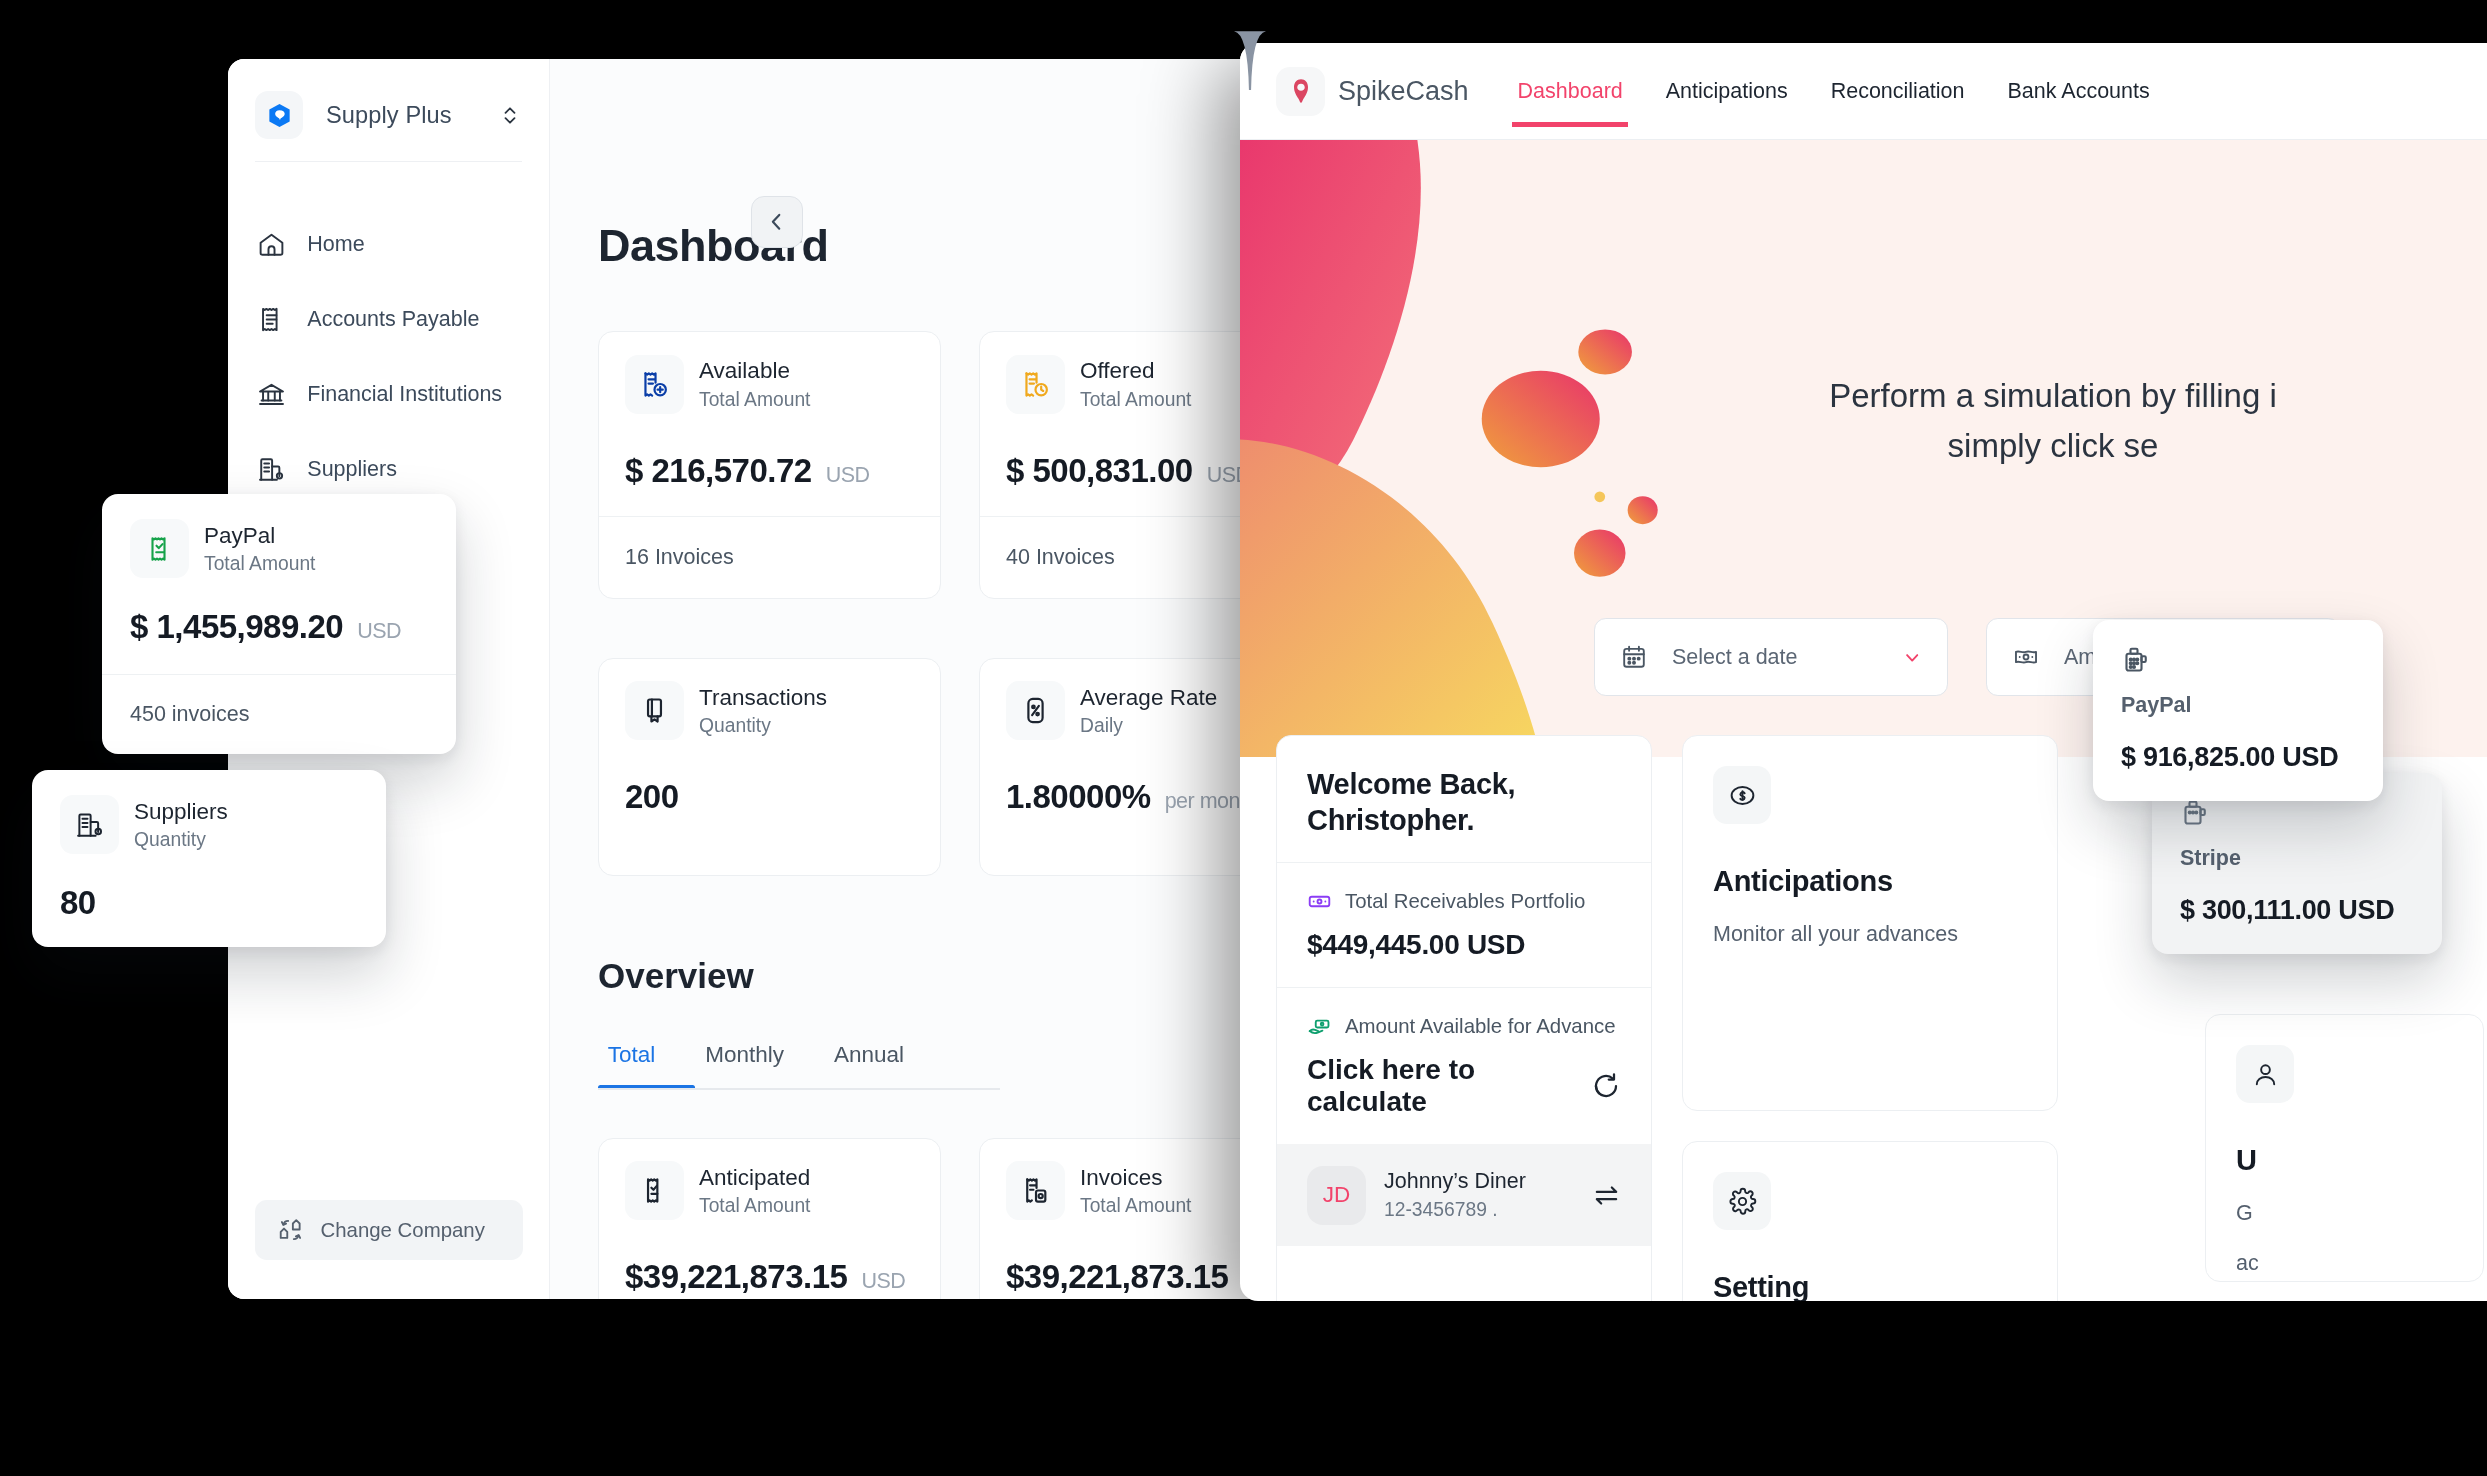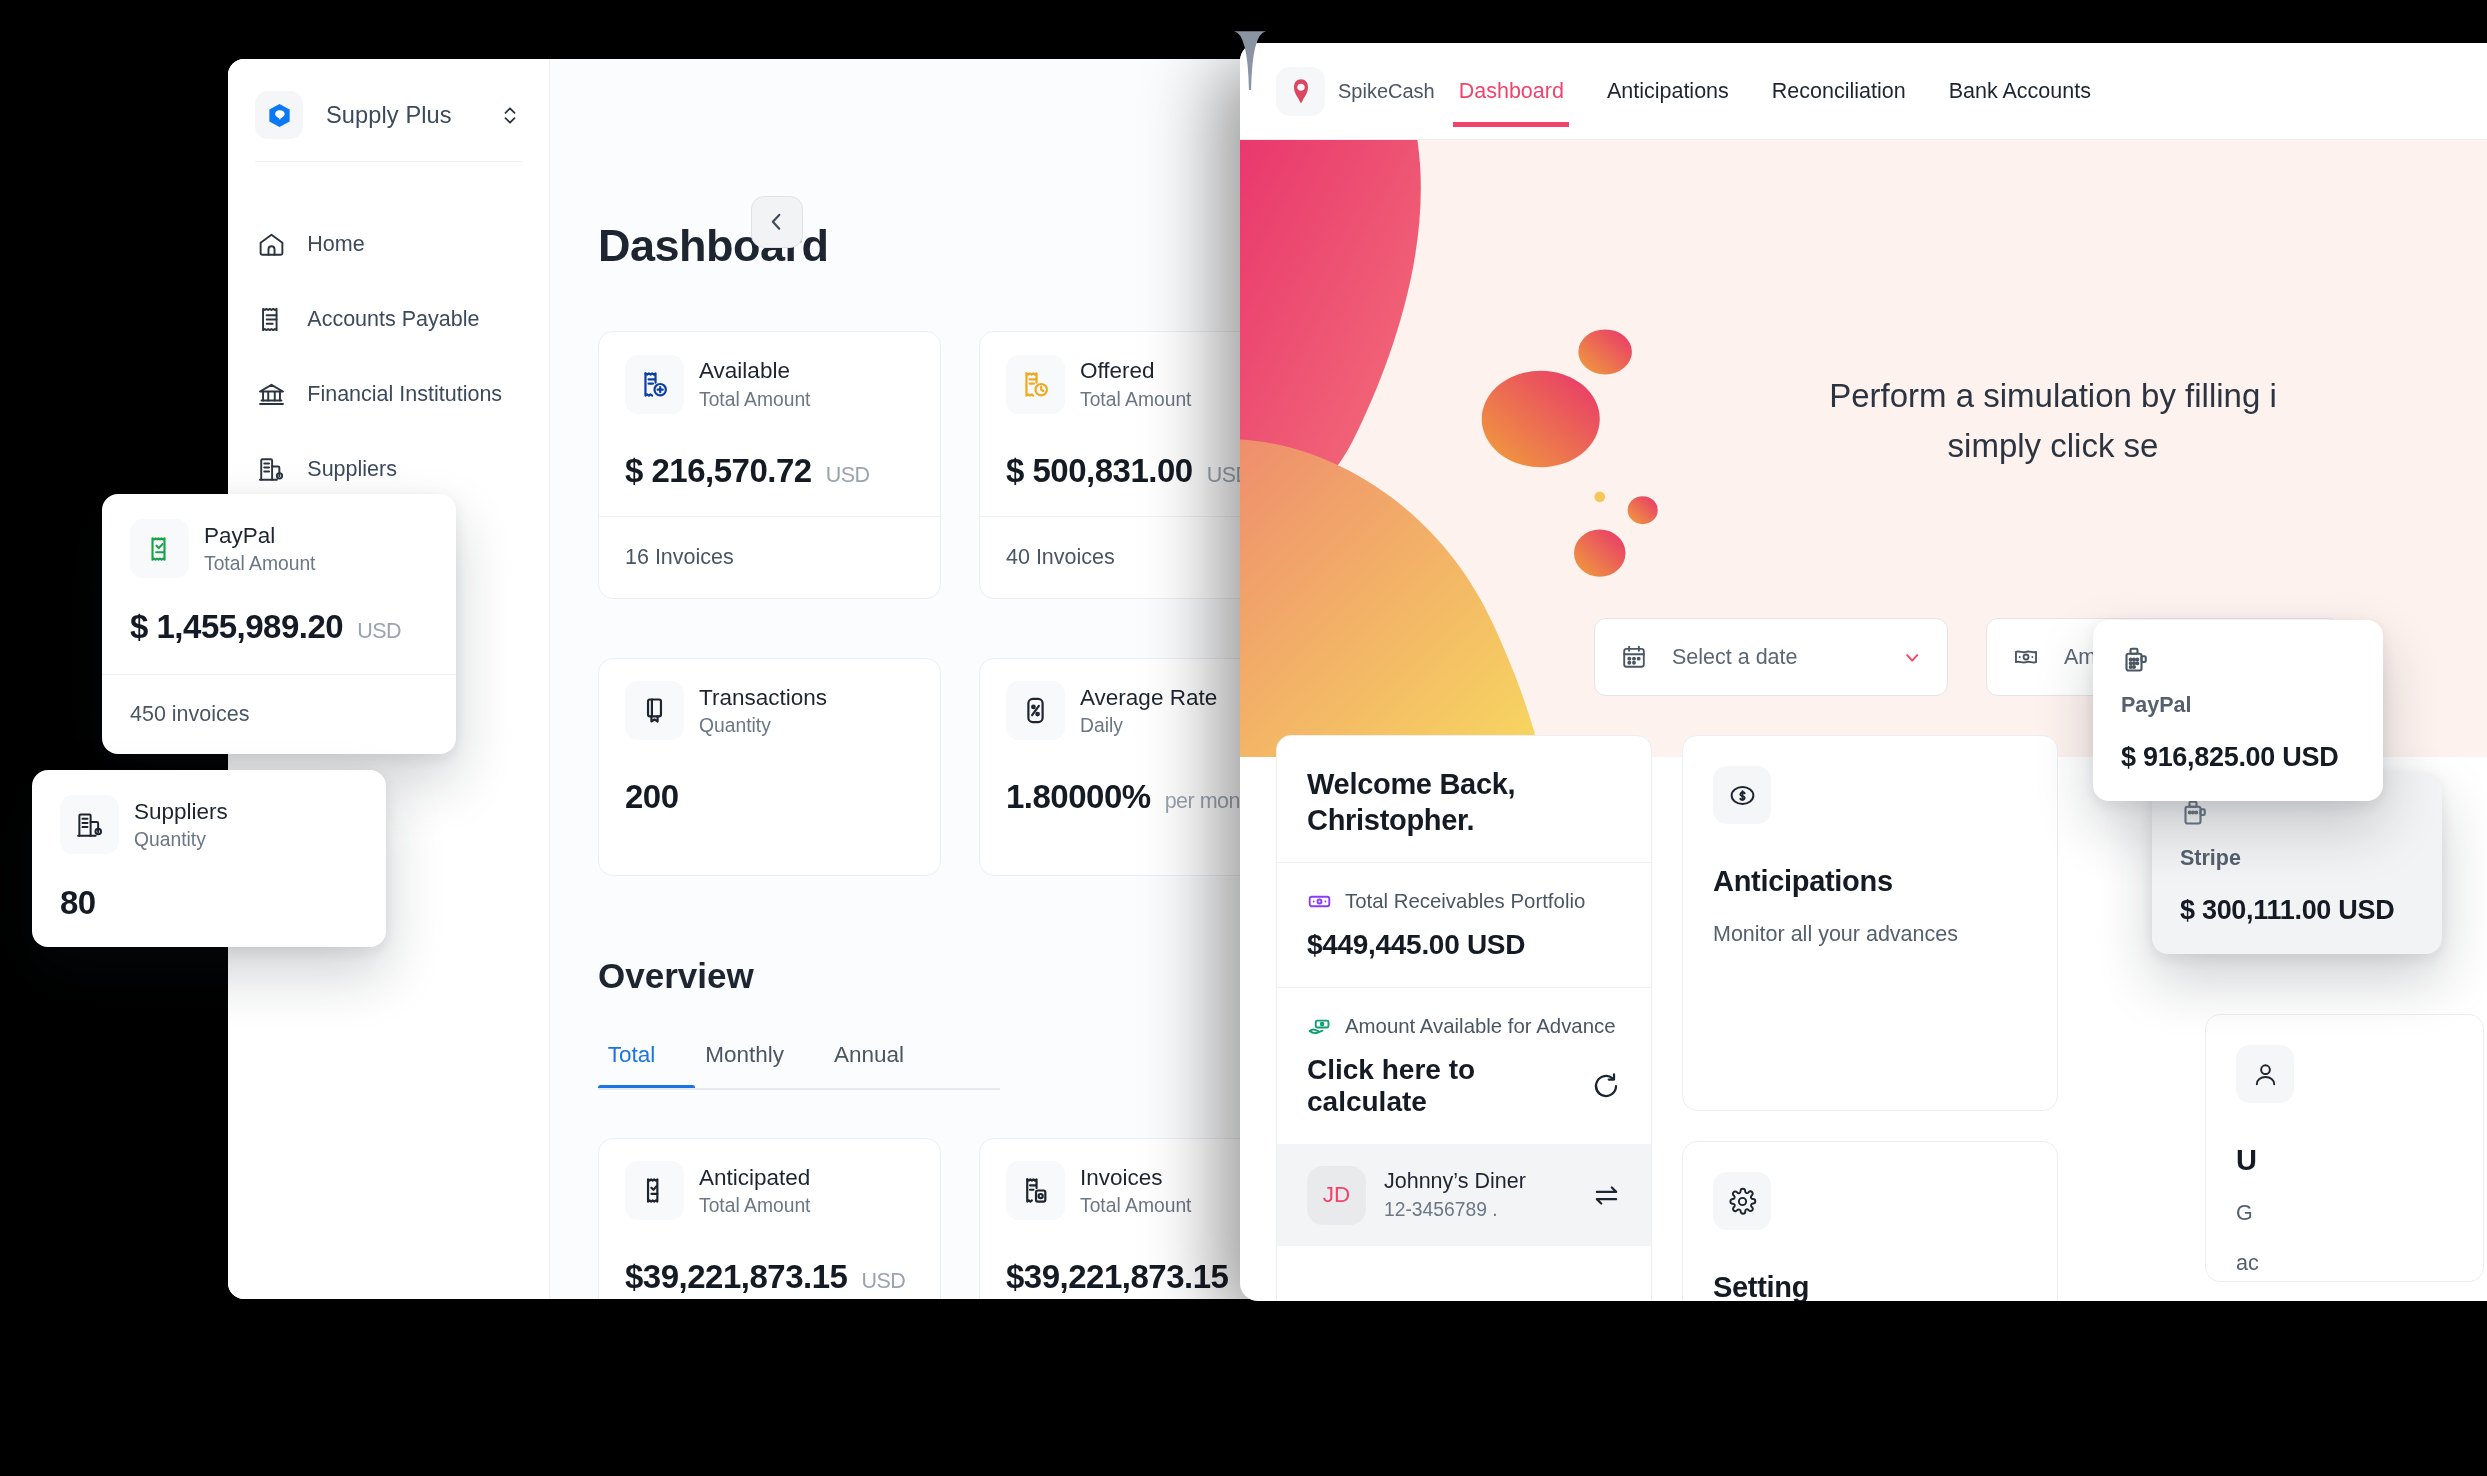--- a/index.html
+++ b/index.html
@@ -97,21 +97,21 @@
     box-shadow: -21.5px 21.5px 75px rgba(0,0,0,.40);
     z-index:40;
   }
   .topbar {
     height:97px; background:#fff; display:flex; align-items:center;
     padding:0 0 0 36px; gap:0; position:relative; z-index:3;
     border-bottom:1.6px solid #eceff2;
   }
   .sclogo { width:49px; height:49px; border-radius:14px; background:#f6f7f8;
             display:flex; align-items:center; justify-content:center; margin-right:13px; flex:0 0 49px; }
-  .scname { font-size:20px; color:#4a5663; margin-right:24px; }
+  .scname { font-size:27px; color:#4a5663; margin-right:49px; }
   .navlink { font-size:21.5px; color:#1d2530; margin-right:43px; position:relative; cursor:pointer; white-space:nowrap; }
   .navlink.active { color:#f2436b; }
   .navlink.active::after {
     content:""; position:absolute; left:-5.4px; right:-5.4px; bottom:-23.6px; height:4.8px; background:#f2436b;
   }
 
   .hero { position:relative; height:617px; background:#fdf2ee; overflow:hidden; }
   .hero .copy {
     position:absolute; right:-75px; top:231px; width:1020px; text-align:center;
     font-size:33px; color:#2b3440; line-height:1.5; pointer-events:none;
@@ -255,20 +255,33 @@
               <path d="M6 7h4M6 10.3h4M6 13.6h4"></path>
               <path d="M12.5 9.5h5a1 1 0 0 1 1 1v7"></path>
               <circle cx="18.6" cy="17.2" r="2.2"></circle>
                 <path d="M2.5 20.5h14"></path>
             </svg>
           </span>
           <span class="navlabel">Suppliers</span>
         </div>
       </div>
 
+      <div class="changeco">
+        <span>
+          <svg width="28" height="28" viewBox="0 0 24 24" fill="none" stroke="#55606e" stroke-width="1.6" stroke-linecap="round" stroke-linejoin="round">
+            <path d="M3.2 13.6v5.2h5.6v-5.2L6 10.8Z"></path>
+            <path d="M13.6 6.4v5.2h5.8V6.4L16.5 3.6Z"></path>
+            <path d="M5.6 7.4A4 4 0 0 1 9.6 4.2"></path>
+              <path d="M4.2 5.2 5.4 7.6 7.8 6.6"></path>
+            <path d="M18.4 16.6a4 4 0 0 1-4 3.2"></path>
+              <path d="M19.8 18.8l-1.2-2.4-2.4 1"></path>
+          </svg>
+        </span>
+        <span class="lbl">Change Company</span>
+      </div>
     </div>
 
     <div class="main1">
       <h1 class="pagetitle">Dashboard</h1>
 
       <div class="cardgrid">
         <div class="statcard">
           <div class="top">
             <div class="statrow">
               <span class="statico">

